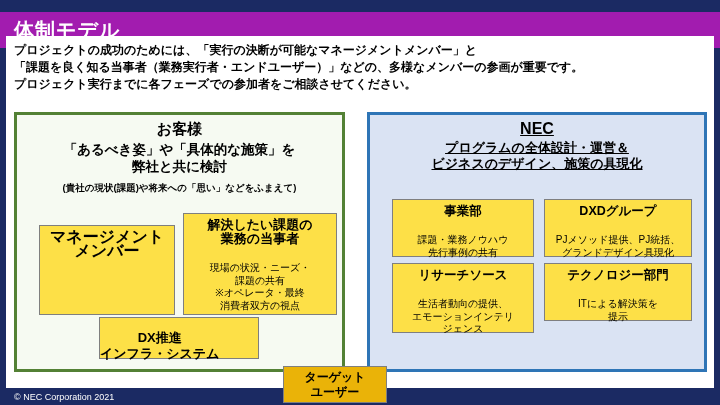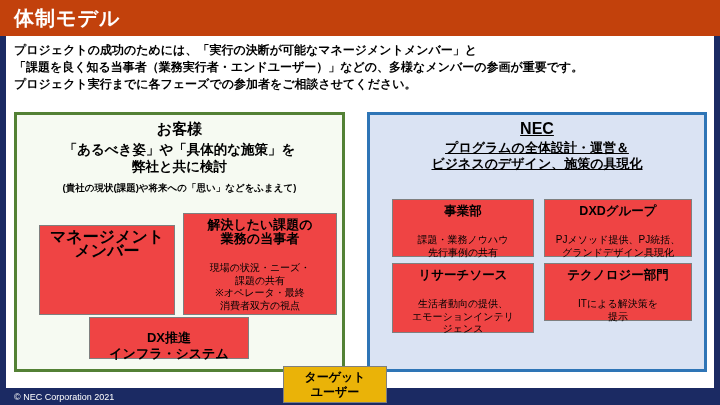--- a/index.html
+++ b/index.html
@@ -5,22 +5,22 @@
   * { margin:0; padding:0; box-sizing:border-box; }
   html,body { width:720px; height:405px; }
   body {
     position:relative;
     background:#1b2a63;
     font-family:"Liberation Sans", sans-serif;
     overflow:hidden;
     color:#000;
   }
   .topbar {
-    position:absolute; top:0; left:0; width:720px; height:36px;
-    background:#c2410c;
+    position:absolute; top:12px; left:0; width:720px; height:36px;
+    background:#a21caf;
   }
   .slide-title {
     position:absolute; left:14px; top:5px;
     color:#ffffff; font-size:20px; font-weight:bold; letter-spacing:1px;
   }
   .content {
     position:absolute; top:36px; left:6px; right:6px; bottom:17px;
     background:#ffffff; overflow:visible;
   }
   .intro {
@@ -46,36 +46,36 @@
   .nec-box .bigbox-title { font-size:16px; }
   .bigbox-subtitle {
     text-align:center; font-weight:bold; font-size:13.5px; line-height:17px;
     white-space:pre-line; margin-top:2px;
   }
   .nec-box .bigbox-subtitle { font-size:13px; line-height:16px; }
   .bigbox-note {
     text-align:center; font-weight:bold; font-size:9.5px; margin-top:7px;
   }
   .whitebox {
-    position:absolute; background:#ef4444; border:1px solid #7f7f7f;
+    position:absolute; background:#fde047; border:1px solid #7f7f7f;
     text-align:center; padding-top:4px;
   }
   .whitebox .box-title {
     font-size:16px; font-weight:bold; line-height:14px; white-space:pre-line;
   }
   .whitebox .box-body {
     font-size:9.5px; line-height:12px; white-space:pre-line; margin-top:16px;
   }
   .mgmt-box { left:22px; top:110px; width:136px; height:90px; }
   .stake-box { left:166px; top:98px; width:154px; height:102px; }
   .stake-box .box-title { font-size:13px; }
   .stake-box .box-body { font-size:10px; line-height:12.5px; }
   .dx-box {
-    left:72px; top:202px; width:160px; height:42px;
-    display:flex; align-items:center; justify-content:center; padding-top:16px;
+    left:82px; top:202px; width:160px; height:42px;
+    display:flex; align-items:center; justify-content:flex-start; padding-top:16px;
   }
   .dx-box .box-title { font-size:13px; line-height:16px; }
   .nec-grid-box .box-title { font-size:12.5px; }
   .nec-grid-box .box-body { font-size:10px; line-height:12.5px; }
   .biz-box { left:22px; top:84px; width:142px; height:58px; }
   .dxd-box { left:174px; top:84px; width:148px; height:58px; }
   .research-box { left:22px; top:148px; width:142px; height:70px; }
   .tech-box { left:174px; top:148px; width:148px; height:58px; }
   .target-box {
     position:absolute; left:277px; top:330px; width:104px; height:37px;

